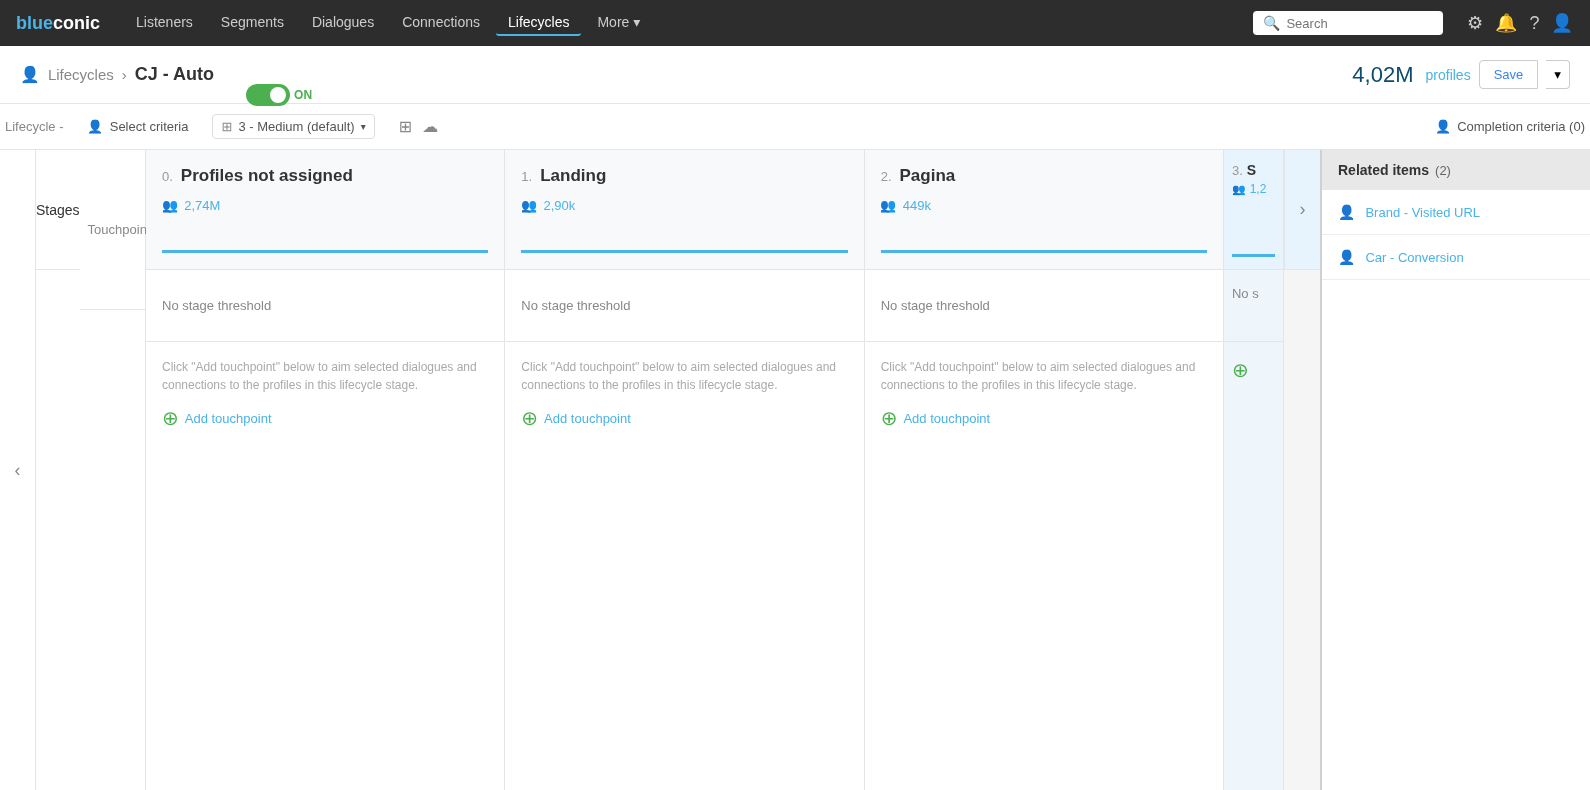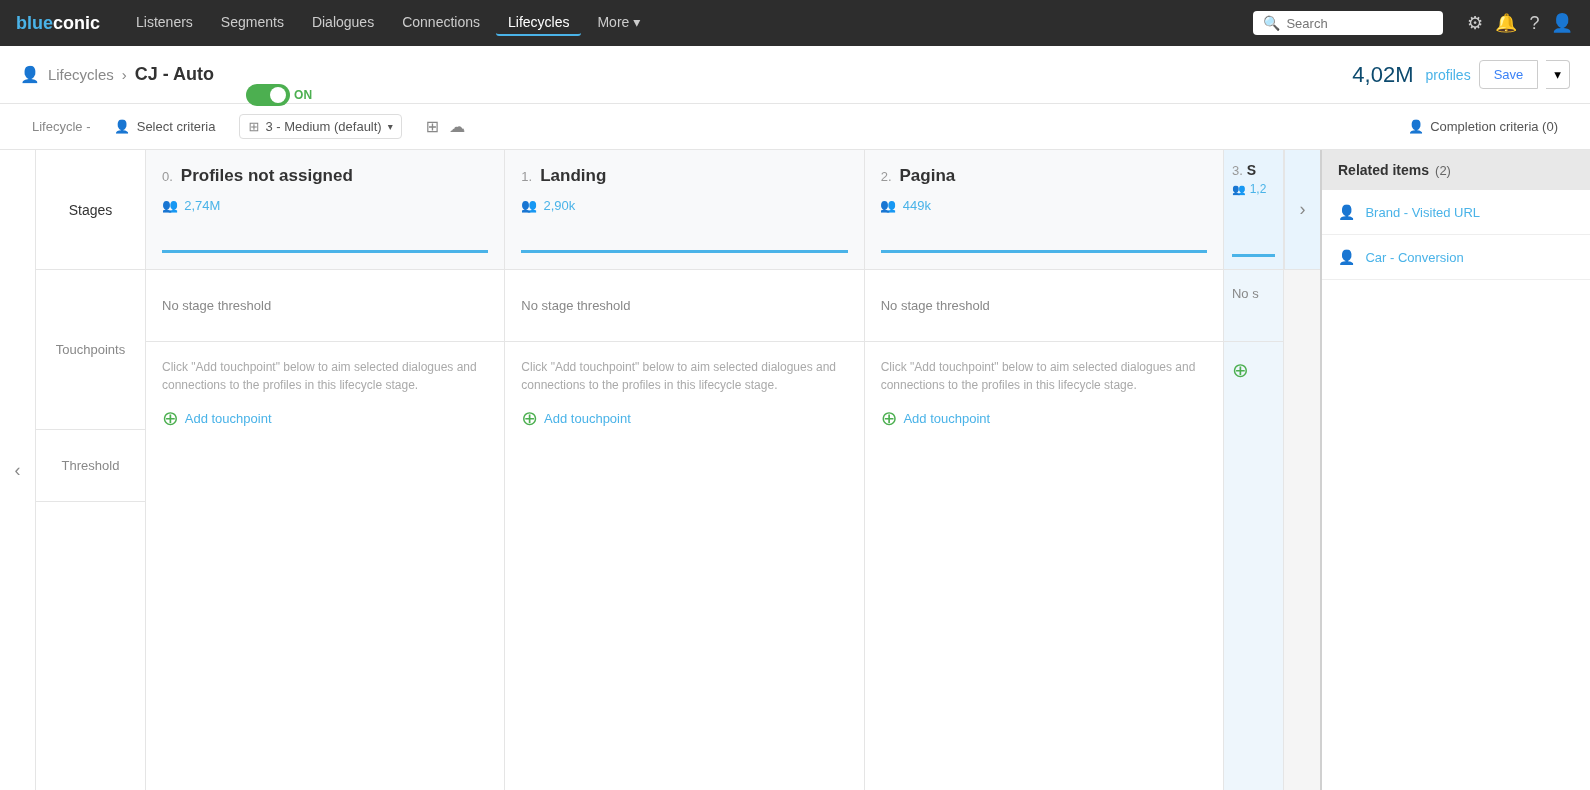--- a/index.html
+++ b/index.html
@@ -48,21 +48,21 @@
     .profiles-label { color: #4ab3e8; font-size: 14px; margin-left: 4px; }
     .save-btn {
       background: #fff; border: 1px solid #ccc; border-radius: 4px 0 0 4px; padding: 6px 14px; font-size: 13px; cursor: pointer; color: #3b82f6;
     }
     .save-dropdown {
       background: #fff; border: 1px solid #ccc; border-left: none; border-radius: 0 4px 4px 0; padding: 6px 8px; cursor: pointer;
     }
 
     
     .lifecycle-toolbar {
-      display: flex; align-items: center; background: #fff; padding: 0 32px; height: 46px;
+      display: flex; align-items: center; background: #fff; padding: 0 5px; height: 46px;
       border-bottom: 1px solid #e5e5e5; gap: 16px;
     }
     .lifecycle-label { color: #888; font-size: 13px; }
     .lifecycle-criteria {
       display: flex; align-items: center; gap: 6px; color: #555; font-size: 13px; cursor: pointer; padding: 4px 8px; border-radius: 4px;
     }
     .lifecycle-select {
       display: flex; align-items: center; gap: 6px; color: #555; font-size: 13px; cursor: pointer; padding: 4px 8px; border-radius: 4px; border: 1px solid #ddd;
     }
     .lifecycle-icons { display: flex; gap: 10px; align-items: center; margin-left: 8px; }
@@ -78,21 +78,21 @@
     .stages-area { flex: 1; display: flex; overflow: hidden; position: relative; }
 
     
     .nav-arrow {
       display: flex; align-items: center; justify-content: center; width: 36px; background: #fff;
       border-right: 1px solid #e5e5e5; cursor: pointer; color: #888; font-size: 18px; flex-shrink: 0;
     }
 
     
     .label-col {
-      width: 110px; flex-shrink: 0; display: flex; flex-direction: column; border-right: 1px solid #e5e5e5; background: #fff;
+      width: 110px; flex-shrink: 0; display: flex; flex-direction: row; border-right: 1px solid #e5e5e5; background: #fff;
     }
     .label-header { height: 120px; border-bottom: 1px solid #e5e5e5; display: flex; align-items: center; justify-content: center; }
     .label-cell {
       display: flex; align-items: center; justify-content: center; font-size: 13px; color: #888; font-weight: 500; border-bottom: 1px solid #e5e5e5; padding: 16px 8px;
     }
     .label-cell.threshold { height: 72px; }
     .label-cell.touchpoints { height: 160px; }
 
     
     .stage-col {

